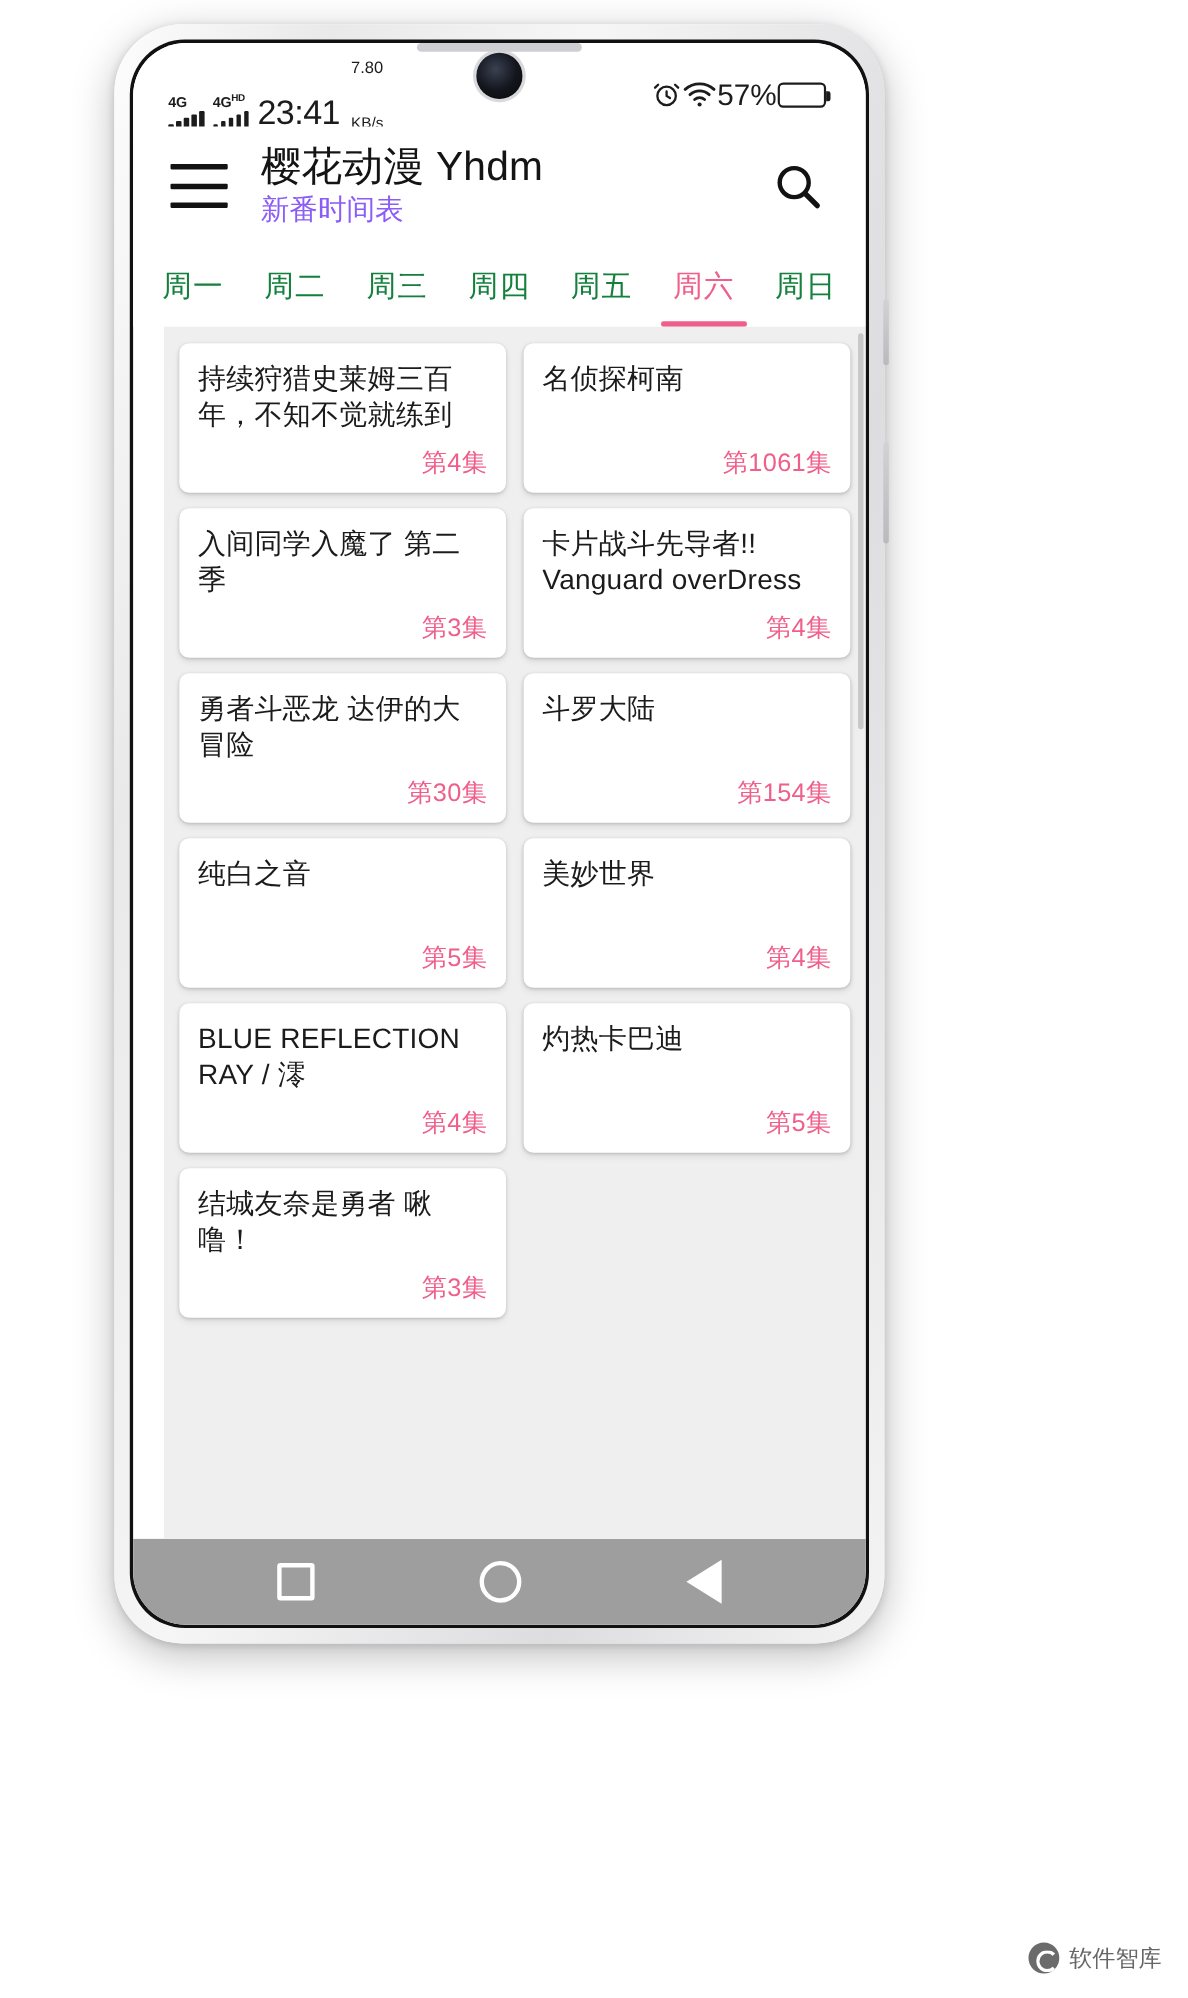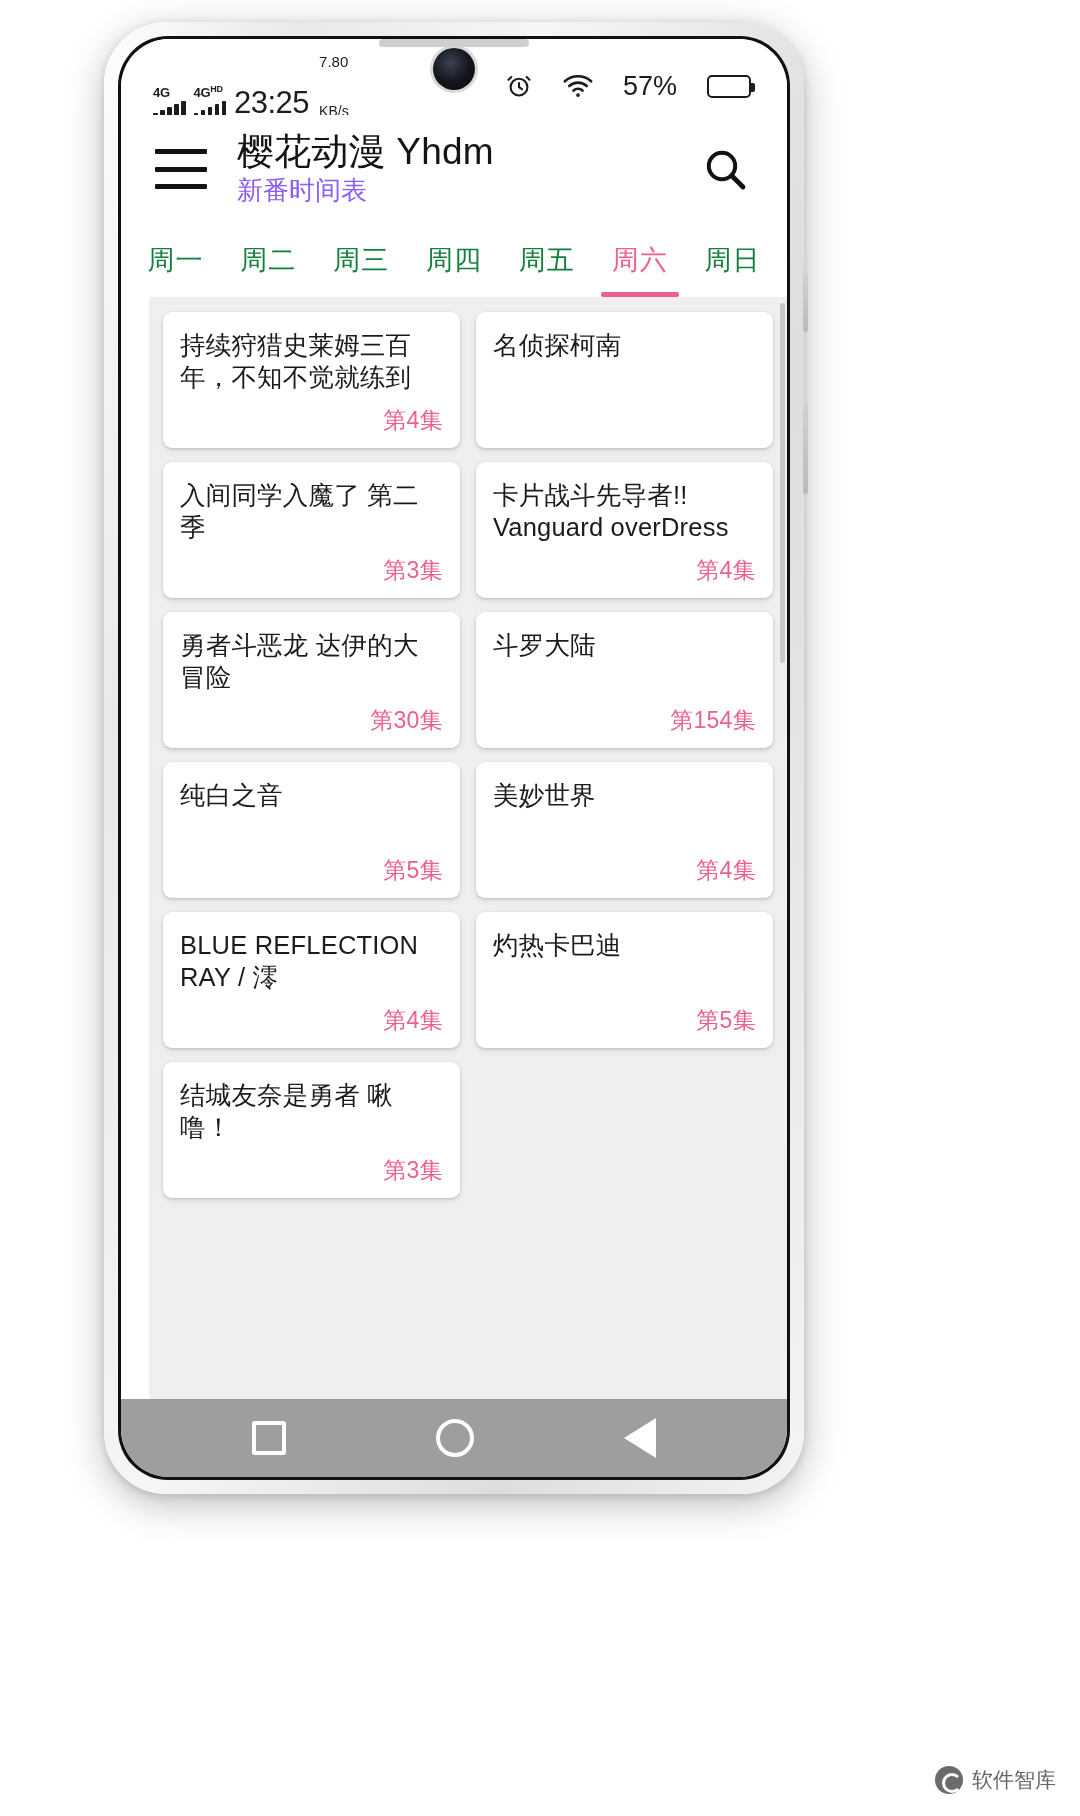--- a/index.html
+++ b/index.html
@@ -93,21 +93,21 @@
     height: 76px;
     flex: 0 0 76px;
     display: flex;
     align-items: center;
     justify-content: space-between;
     padding: 18px 36px 0 32px;
     background: #fff;
     color: #1c1c1c;
   }
   .sb-left { display: flex; align-items: flex-end; gap: 8px; }
-  .sb-right { display: flex; align-items: center; gap: 30px; text-align: right; }
+  .sb-right { display: flex; align-items: center; gap: 1px; text-align: right; }
 
   .signal-group { display: flex; flex-direction: column; align-items: flex-start; }
   .sig-label { font-size: 13px; font-weight: bold; letter-spacing: -0.3px; line-height: 1; }
   .sig-label sup { font-size: 9px; vertical-align: super; }
   .bars { display: flex; align-items: flex-end; gap: 2.5px; margin-top: 2px; }
   .bars i { display: block; width: 4.5px; background: #1c1c1c; border-radius: 1px; }
   .bars i:nth-child(1){ height: 5px; }
   .bars i:nth-child(2){ height: 8px; }
   .bars i:nth-child(3){ height: 11px; }
   .bars i:nth-child(4){ height: 14px; }
@@ -310,21 +310,21 @@
             <div class="signal-group">
               <div class="sig-label"><span>4G</span><sup>HD</sup></div>
               <div class="bars">
                   <i></i>
                   <i></i>
                   <i></i>
                   <i></i>
                   <i></i>
                 </div>
             </div>
-            <div id="clock">23:25</div>
+            <div id="clock">23:41</div>
             <div class="netspeed">
               <span class="v">7.80</span>
               <span class="u">KB/s</span>
             </div>
           </div>
           <div class="sb-right">
             <svg width="28" height="28" viewBox="0 0 24 24">
               <circle cx="12" cy="13" r="7.2" fill="none" stroke="#1c1c1c" stroke-width="1.8"></circle>
               <path d="M12 9.5V13l2.6 1.7" fill="none" stroke="#1c1c1c" stroke-width="1.8" stroke-linecap="round"></path>
               <path d="M5.4 4.3L3 6.6M18.6 4.3L21 6.6" fill="none" stroke="#1c1c1c" stroke-width="1.8" stroke-linecap="round"></path>
@@ -372,20 +372,21 @@
           <div id="grid">
               <div class="card-wrap">
                 <div class="card">
                   <div class="card-title">持续狩猎史莱姆三百年，不知不觉就练到L…</div>
                   <div class="card-ep">第4集</div>
                 </div>
               </div>
               <div class="card-wrap">
                 <div class="card">
                   <div class="card-title">名侦探柯南</div>
+                  <div class="card-ep">第1061集</div>
                 </div>
               </div>
               <div class="card-wrap">
                 <div class="card">
                   <div class="card-title">入间同学入魔了 第二季</div>
                   <div class="card-ep">第3集</div>
                 </div>
               </div>
               <div class="card-wrap">
                 <div class="card">

